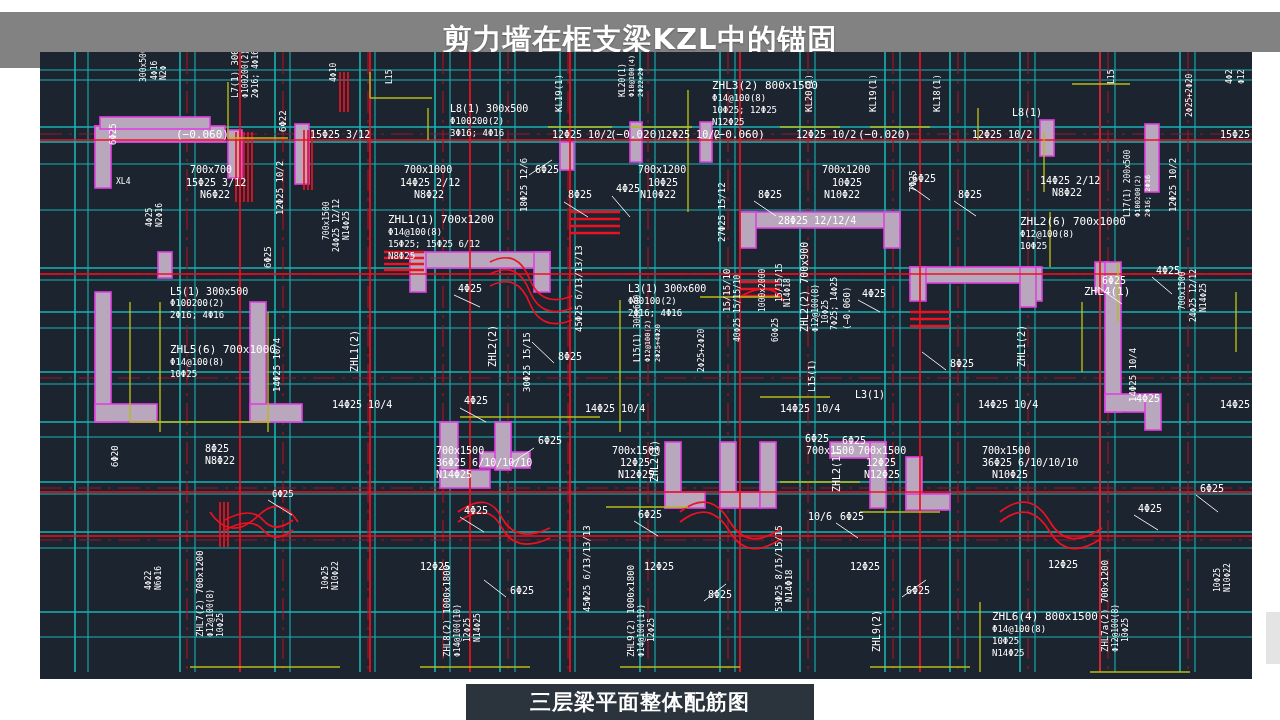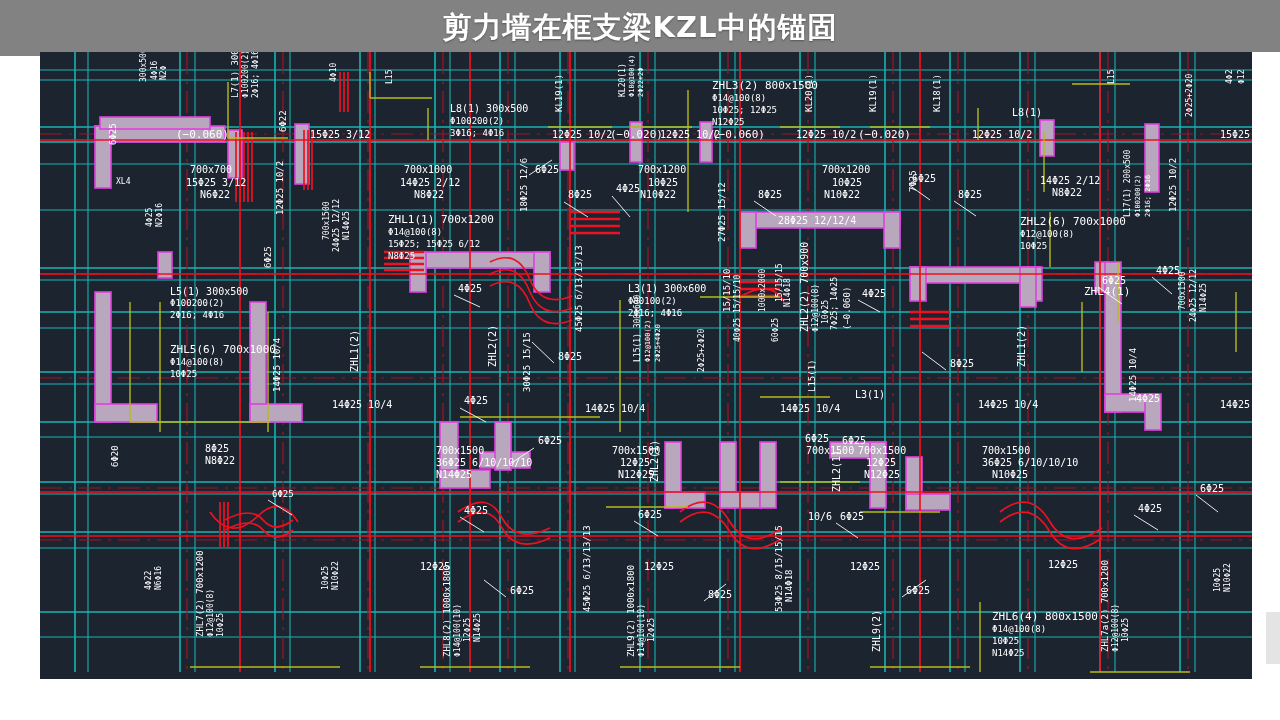--- a/index.html
+++ b/index.html
@@ -1,21 +1,21 @@
 <!DOCTYPE html>
 <html><head>
 <meta charset="utf-8">
 <style>
   html,body{margin:0;padding:0;background:#fff;}
   body{width:1280px;height:720px;overflow:hidden;font-family:"Liberation Sans",sans-serif;}
   #app{position:relative;width:1280px;height:720px;background:#ffffff;overflow:hidden;}
 
   
   #title-bar{
-    position:absolute;left:0;top:0;width:1280px;height:56px;
+    position:absolute;left:0;top:12px;width:1280px;height:56px;
     background:#828282;display:flex;align-items:center;justify-content:center;
   }
   #title-text{
     font-family:"DejaVu Sans","Liberation Sans",sans-serif;
     font-size:29px;font-weight:bold;color:#ffffff;letter-spacing:1px;
     text-shadow:0 1px 2px rgba(0,0,0,.35);
   }
 
   
   #cad{
@@ -504,14 +504,17 @@
           <text x="1088" y="630" class="cadtext" font-size="8" transform="rotate(-90 1088 630)">10Φ25</text>
           <text x="1180" y="580" class="cadtext" font-size="8" transform="rotate(-90 1180 580)">10Φ25</text>
           <text x="1190" y="580" class="cadtext" font-size="8" transform="rotate(-90 1190 580)">N10Φ22</text>
         </g>
     </svg>
   </div>
 
   <div id="right-strip"></div>
   <div id="right-strip-edge"></div>
 
+  <div id="caption-bar">
+    <div id="caption-text">三层梁平面整体配筋图</div>
+  </div>
 
 </div>
 
 </body></html>

